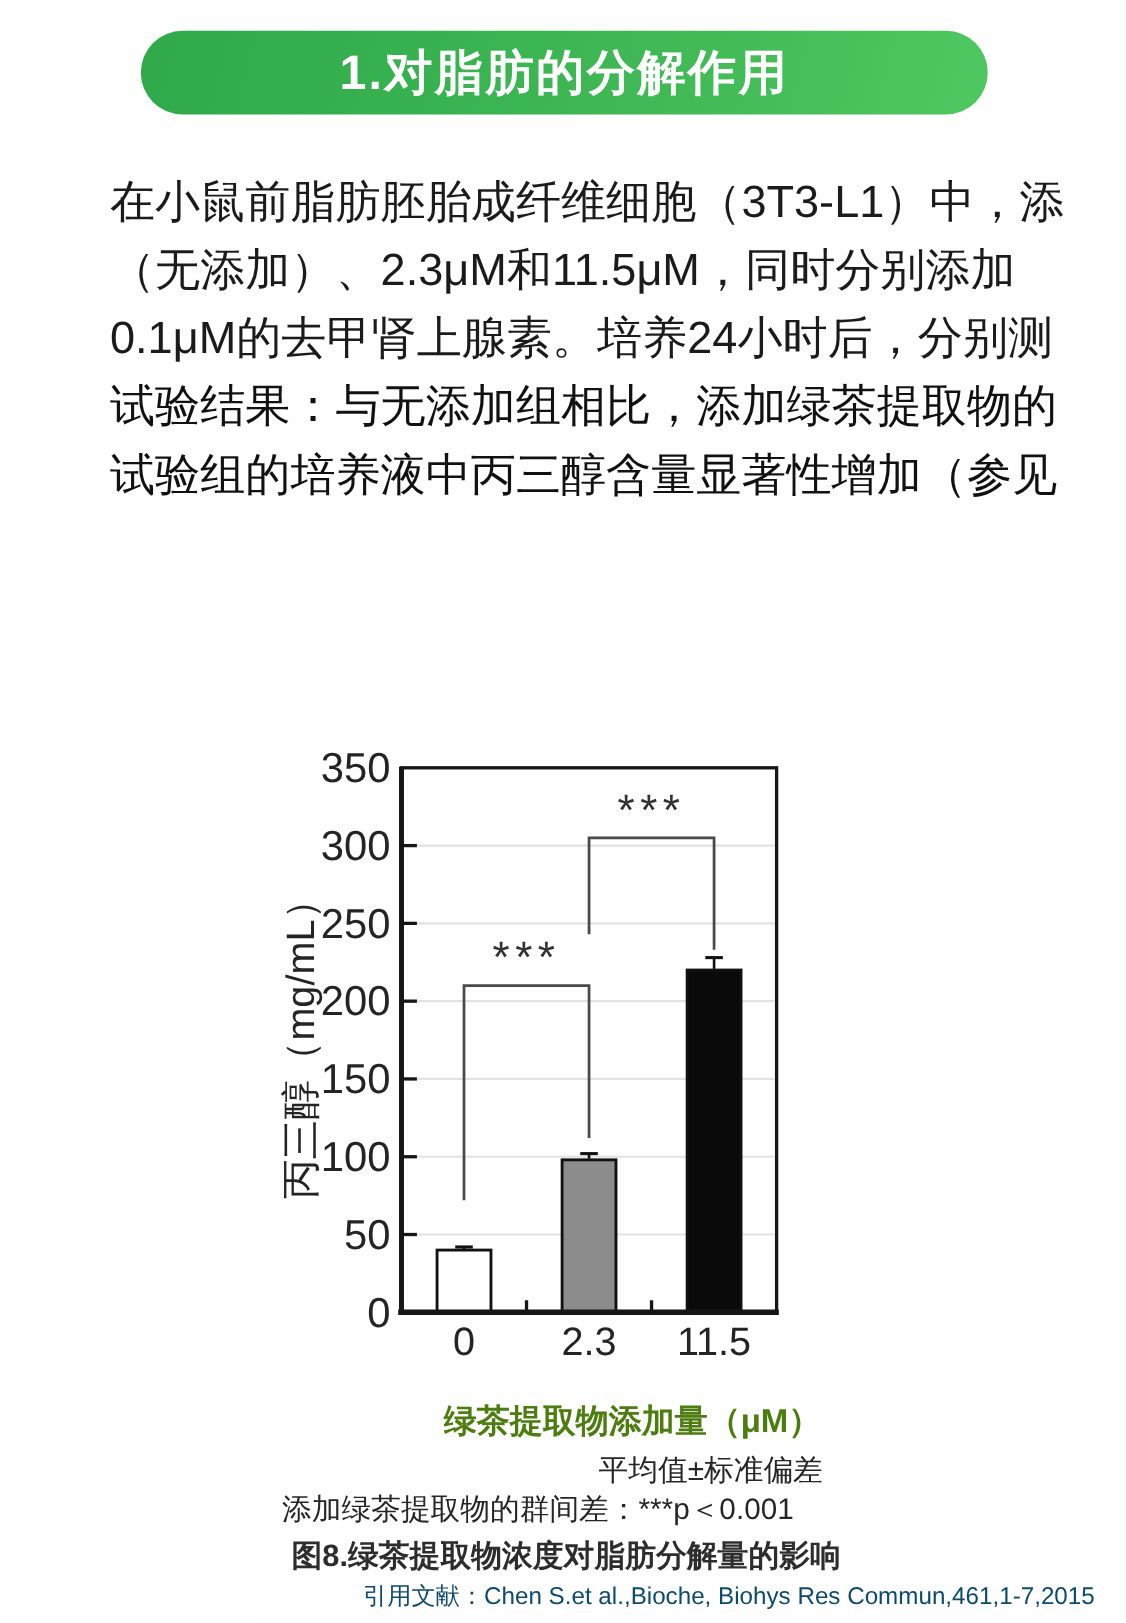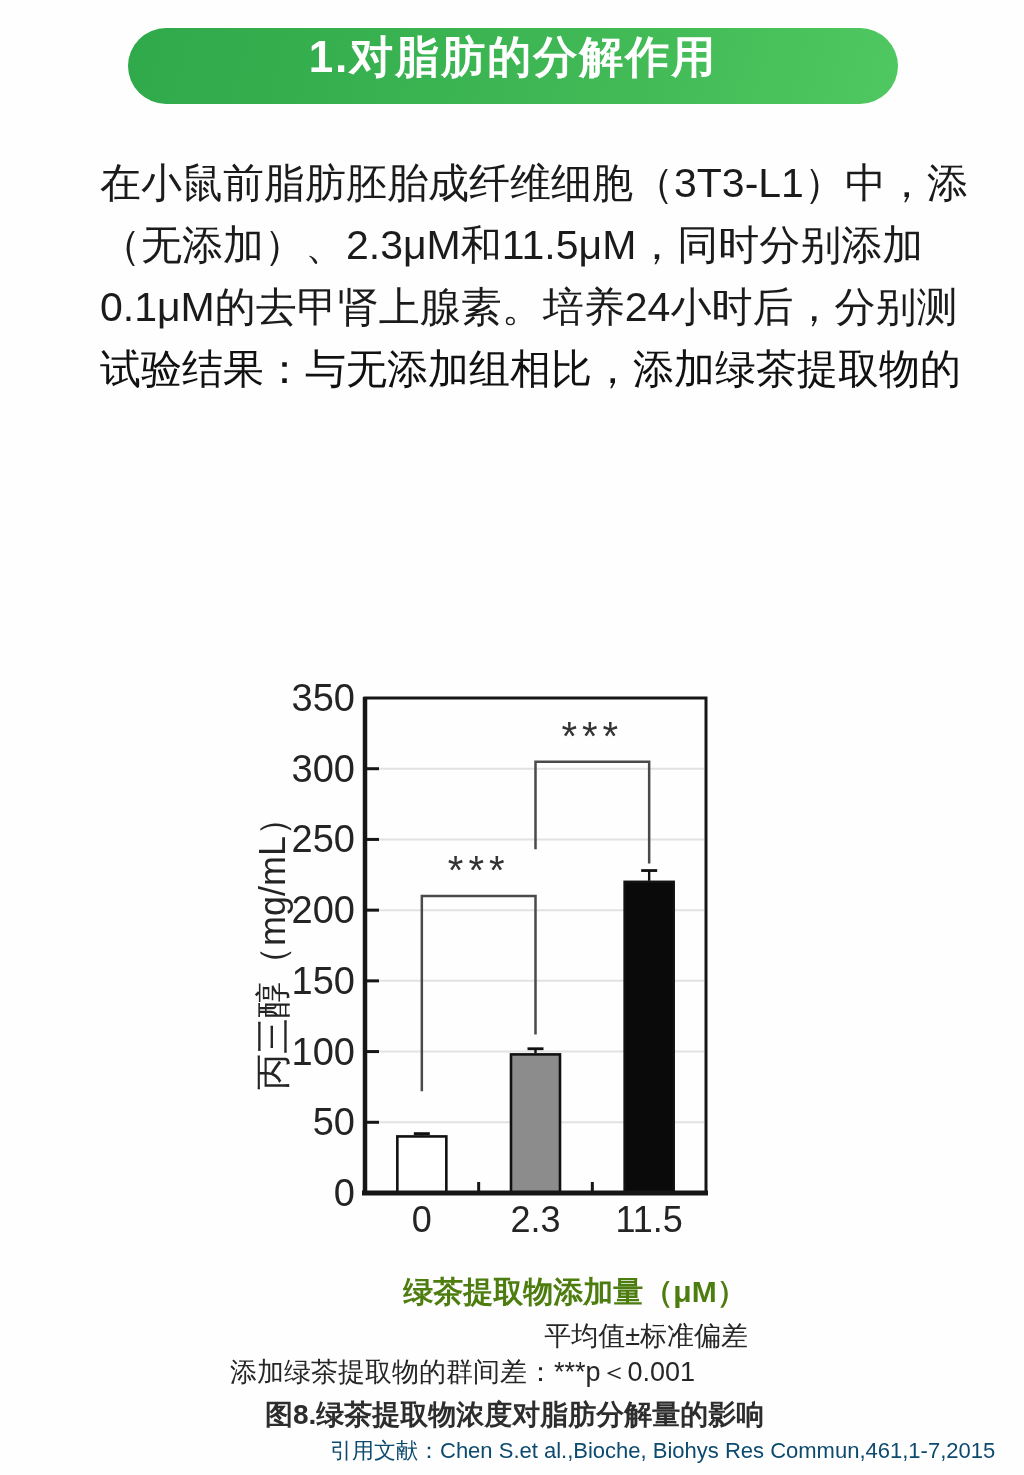--- a/index.html
+++ b/index.html
@@ -12,21 +12,21 @@
     overflow: hidden;
     font-family: "Liberation Sans", "DejaVu Sans", sans-serif;
     color: #1c1c1c;
   }
   .header-pill {
     position: absolute;
     left: 128px; top: 28px;
     width: 770px; height: 76px;
     border-radius: 38px;
     background: linear-gradient(105deg, #2fa94a 0%, #3eb754 55%, #4fc861 100%);
-    display: flex; align-items: flex-start; justify-content: center;
+    display: flex; align-items: center; justify-content: center;
   }
   .header-title {
     color: #ffffff;
     font-size: 44px;
     font-weight: 700;
     letter-spacing: 2px;
   }
   .paragraph {
     position: absolute;
     left: 100px; top: 152px;
@@ -58,21 +58,21 @@
     left: 230px; top: 663px;
     width: 518px;
     text-align: right;
     font-size: 27px;
     color: #262626;
   }
   .stats-note-2 {
     position: absolute;
     left: 230px; top: 699px;
     width: 518px;
-    text-align: left;
+    text-align: center;
     font-size: 27px;
     color: #262626;
   }
   .fig-caption {
     position: absolute;
     left: 265px; top: 741px;
     font-size: 28px;
     font-weight: 700;
     color: #2d2d2d;
   }
@@ -91,20 +91,21 @@
 
   <div class="header-pill">
     <span class="header-title">1.对脂肪的分解作用</span>
   </div>
 
   <div class="paragraph">
     <div class="para-line">在小鼠前脂肪胚胎成纤维细胞（3T3-L1）中，添</div>
     <div class="para-line">（无添加）、2.3μM和11.5μM，同时分别添加</div>
     <div class="para-line">0.1μM的去甲肾上腺素。培养24小时后，分别测</div>
     <div class="para-line bold">试验结果：与无添加组相比，添加绿茶提取物的</div>
+    <div class="para-line bold">试验组的培养液中丙三醇含量显著性增加（参见</div>
   </div>
 
   <div class="figure">
     <svg id="chart-svg" width="560" height="612">
         <line x1="143" y1="467.2857142857143" x2="479" y2="467.2857142857143" stroke="#e2e2e2" stroke-width="2"></line>
         <line x1="143" y1="396.57142857142856" x2="479" y2="396.57142857142856" stroke="#e2e2e2" stroke-width="2"></line>
         <line x1="143" y1="325.8571428571429" x2="479" y2="325.8571428571429" stroke="#e2e2e2" stroke-width="2"></line>
         <line x1="143" y1="255.14285714285717" x2="479" y2="255.14285714285717" stroke="#e2e2e2" stroke-width="2"></line>
         <line x1="143" y1="184.42857142857144" x2="479" y2="184.42857142857144" stroke="#e2e2e2" stroke-width="2"></line>
         <line x1="143" y1="113.71428571428572" x2="479" y2="113.71428571428572" stroke="#e2e2e2" stroke-width="2"></line>

